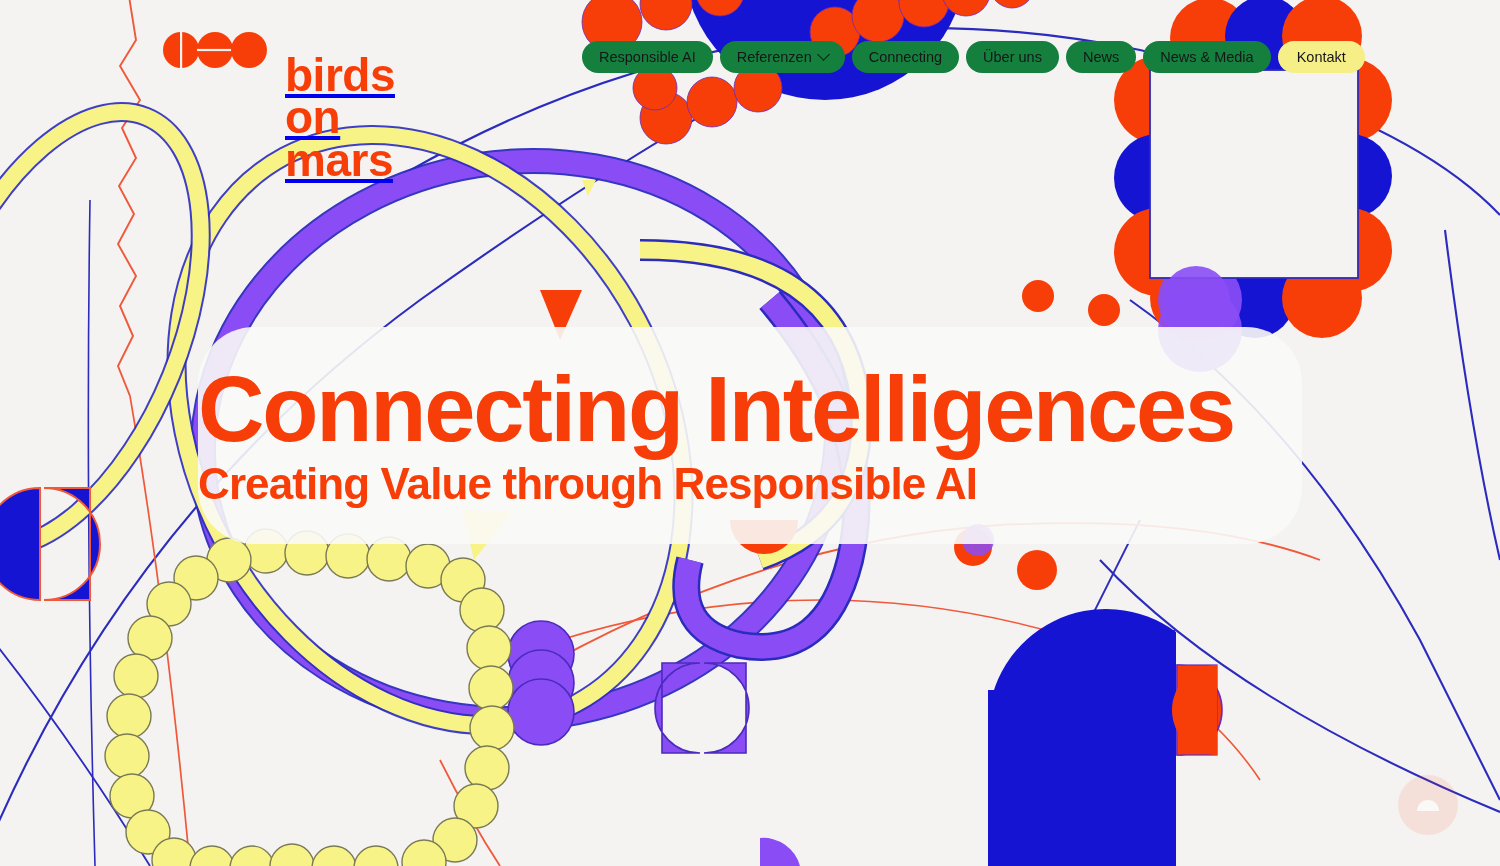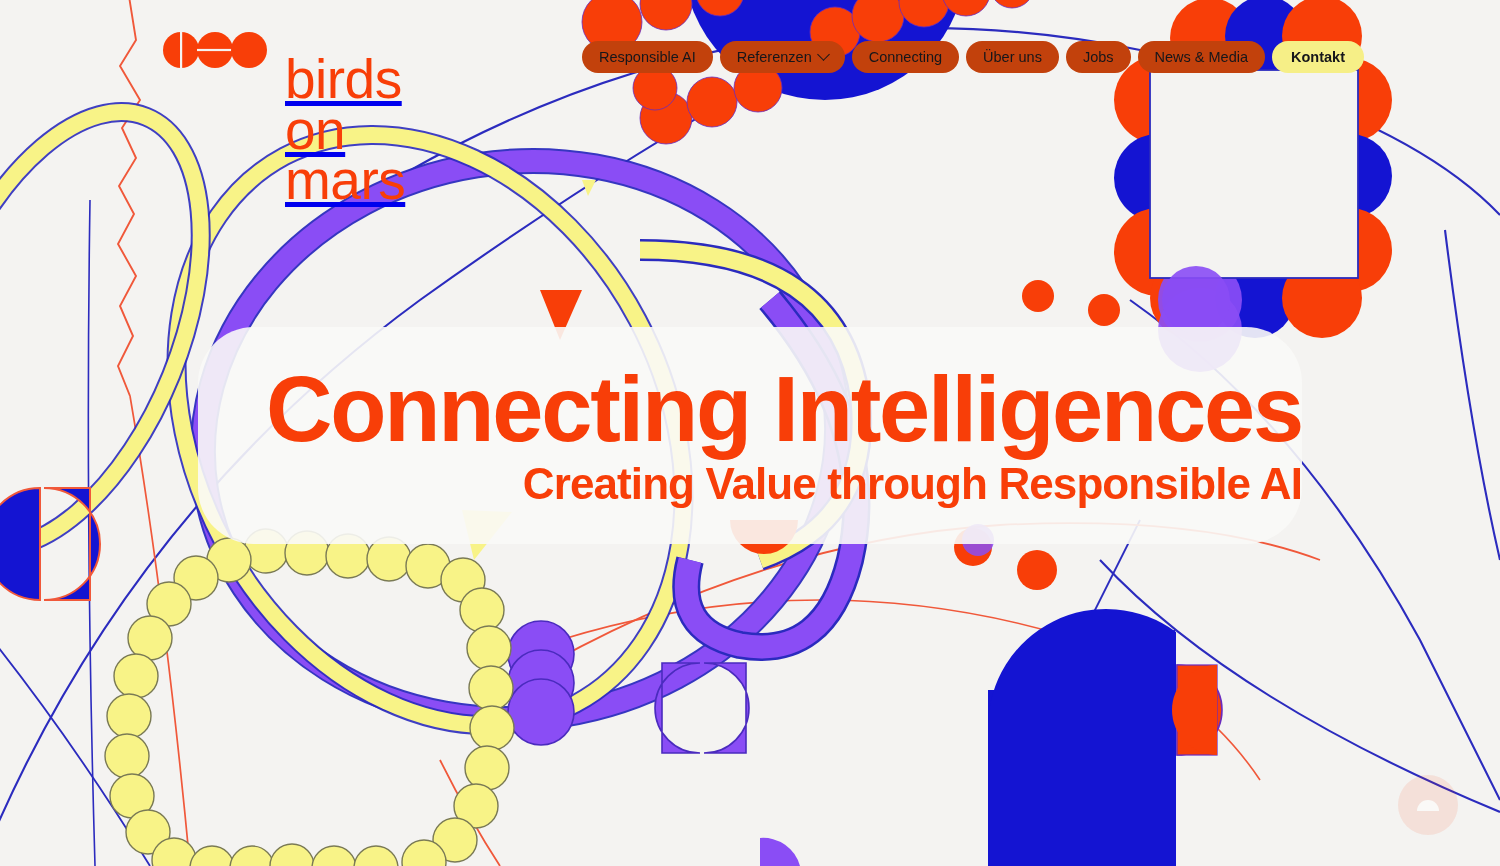--- a/index.html
+++ b/index.html
@@ -34,22 +34,22 @@
     position: absolute;
     left: 163px; top: 32px;
     display: flex;
     align-items: flex-start;
     gap: 18px;
     pointer-events: auto;
   }
   #logo-mark { display: block; }
   #logo-word {
     color: #f83e08;
-    font-size: 55px;
-    font-weight: 400;
+    font-size: 46px;
+    font-weight: 700;
     line-height: 0.92;
     letter-spacing: -0.5px;
     white-space: pre-line;
     margin-top: 22px;
   }
 
   #nav {
     position: absolute;
     left: 582px; top: 41px;
     display: flex;
@@ -57,32 +57,32 @@
     gap: 7px;
     pointer-events: auto;
   }
   .nav-pill {
     display: inline-flex;
     align-items: center;
     gap: 7px;
     height: 32px;
     padding: 0 17px;
     border-radius: 17px;
-    background: #c2410c;
+    background: #15803d;
     color: #16161a;
     font-size: 14.5px;
     font-weight: 400;
     white-space: nowrap;
     cursor: pointer;
     user-select: none;
   }
   .nav-pill.accent {
     background: #f6ef87;
     color: #16161a;
-    font-weight: 700;
+    font-weight: 400;
     padding: 0 19px;
   }
   .chev {
     display: inline-block;
     width: 9px; height: 9px;
     border-right: 1.6px solid #16161a;
     border-bottom: 1.6px solid #16161a;
     transform: translateY(-3px) rotate(45deg);
   }
 
@@ -90,21 +90,21 @@
   #hero-card {
     position: absolute;
     left: 198px; top: 327px;
     width: 1104px;
     height: 217px;
     background: rgba(250,249,247,0.90);
     border-radius: 56px;
     z-index: 30;
     display: flex;
     flex-direction: column;
-    align-items: flex-end;
+    align-items: flex-start;
     justify-content: center;
     pointer-events: none;
   }
   #hero-title {
     color: #f83e08;
     font-size: 92px;
     font-weight: 700;
     letter-spacing: -2.2px;
     line-height: 1.02;
     white-space: nowrap;
@@ -335,21 +335,21 @@
         <span>Referenzen</span>
         <span class="chev"></span>
       </div>
       <div class="nav-pill">
         <span>Connecting</span>
       </div>
       <div class="nav-pill">
         <span>Über uns</span>
       </div>
       <div class="nav-pill">
-        <span>Jobs</span>
+        <span>News</span>
       </div>
       <div class="nav-pill">
         <span>News &amp; Media</span>
       </div>
       <div class="nav-pill accent">
         <span>Kontakt</span>
       </div>
     </nav>
   </div>
 

